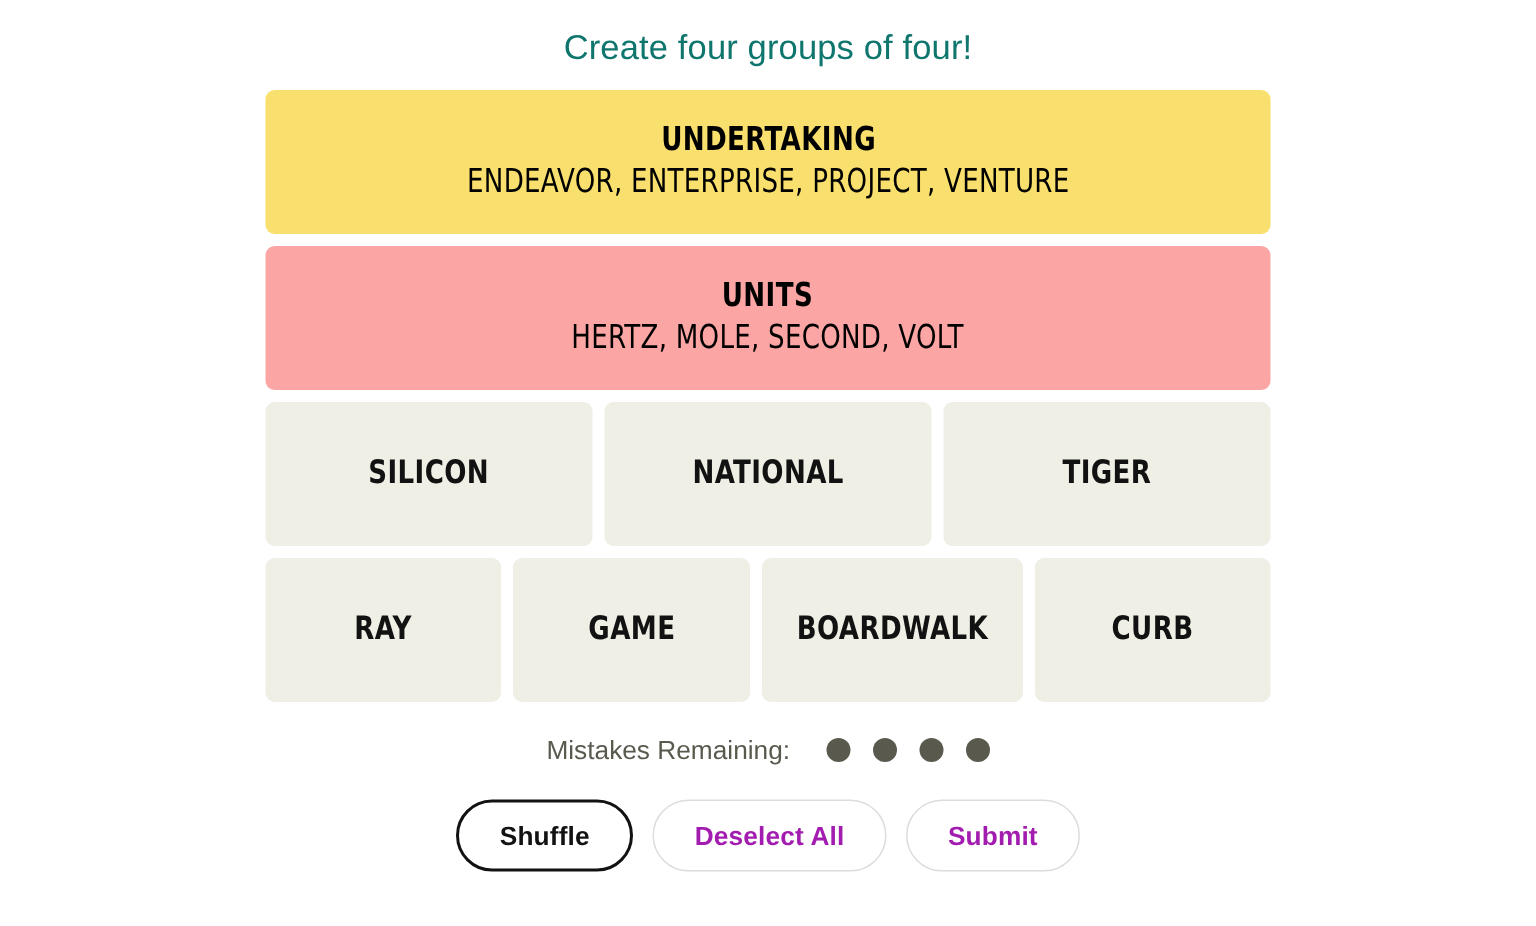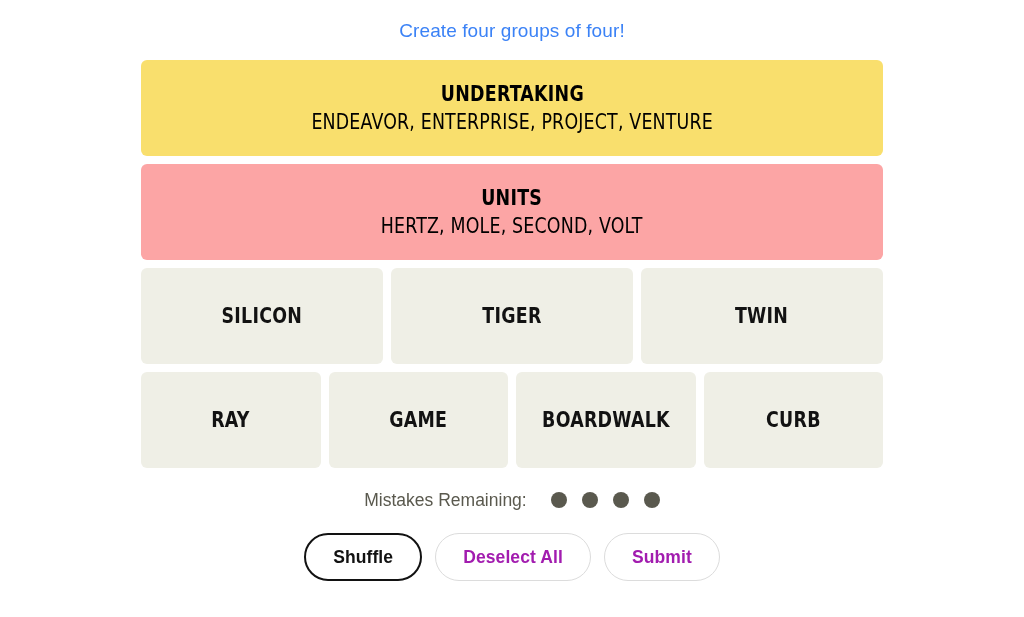--- a/index.html
+++ b/index.html
@@ -20,32 +20,32 @@
     width: 1024px;
     height: 617px;
     display: flex;
     flex-direction: column;
     align-items: center;
   }
 
   
   .title {
     margin-top: 19px;
-    font-size: 19px;
+    font-size: 23px;
     line-height: 24px;
     font-weight: 400;
-    color: #3b82f6;
+    color: #0f766e;
     letter-spacing: 0.1px;
     text-align: center;
   }
 
   
   .board {
     margin-top: 17px;
-    width: 742px;
+    width: 670px;
     display: flex;
     flex-direction: column;
     gap: 8px;
   }
 
   .solved-row {
     height: 96px;
     border-radius: 6px;
     display: flex;
     flex-direction: column;
@@ -181,24 +181,24 @@
     <div class="solved-row" style="background:#fca5a5;">
       <div class="cat-name">UNITS</div>
       <div class="cat-members">HERTZ, MOLE, SECOND, VOLT</div>
     </div>
 
     <div class="tile-row">
       <div class="tile">
         <span class="tile-label">SILICON</span>
       </div>
       <div class="tile">
+        <span class="tile-label">NATIONAL</span>
+      </div>
+      <div class="tile">
         <span class="tile-label">TIGER</span>
-      </div>
-      <div class="tile">
-        <span class="tile-label">TWIN</span>
       </div>
     </div>
 
     <div class="tile-row">
       <div class="tile">
         <span class="tile-label">RAY</span>
       </div>
       <div class="tile">
         <span class="tile-label">GAME</span>
       </div>

